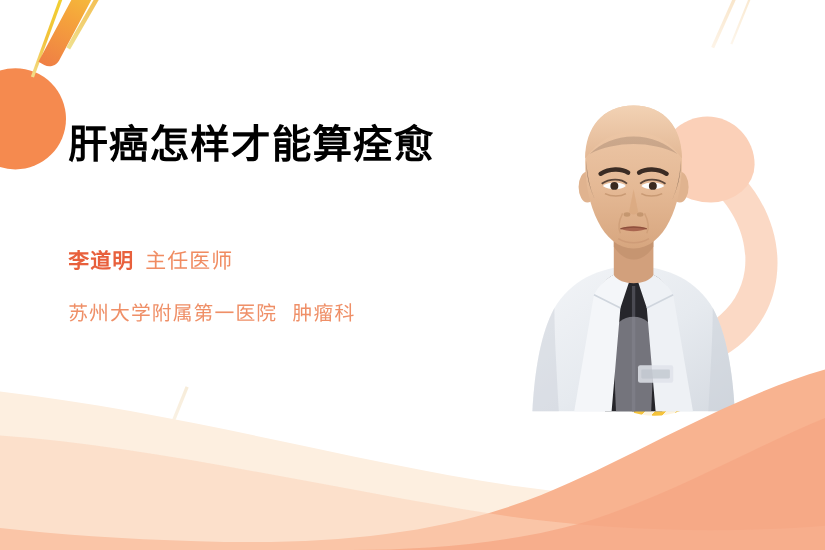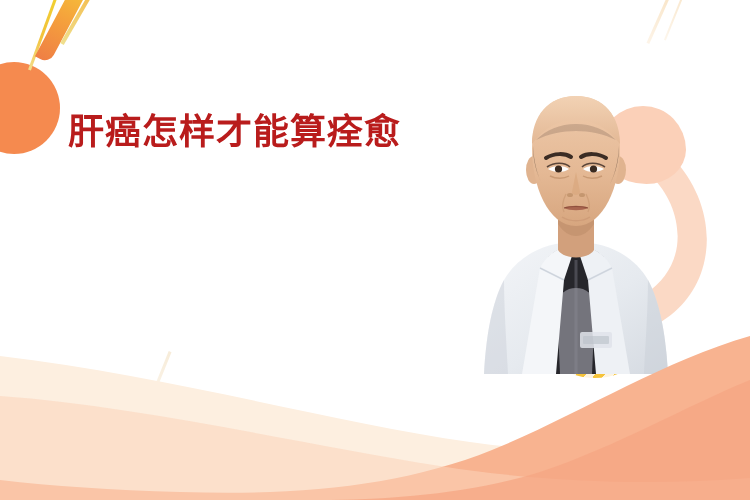--- a/index.html
+++ b/index.html
@@ -115,24 +115,23 @@
     position: absolute;
     left: 62px;
     top: 110px;
     width: 380px;
   }
   #title {
     font-size: 36px;
     font-weight: 700;
     line-height: 1.24;
     letter-spacing: 1px;
-    color: #b91c1c;
+    color: #000000;
     margin: 0;
     width: 345px;
-    text-align: center;
   }
   #byline {
     margin-top: 74px;
   }
   #doctor-row {
     font-size: 19px;
     line-height: 1.1;
     white-space: nowrap;
   }
   #doctor-name {
@@ -305,15 +304,24 @@
 
     <path d="M 750 70
              C 686 96, 618 136, 540 162
              C 470 184, 388 190, 320 190
              L 750 190 Z" fill="#f5a583" opacity="0.75"></path>
   </svg>
 
   <div id="text-block">
     <h1 id="title">肝癌怎样才能算痊愈</h1>
 
+    <div id="byline">
+      <div id="doctor-row">
+        <span id="doctor-name">李道明</span><span id="doctor-rank">主任医师</span>
+      </div>
+      <div id="hospital-row">
+        <span>苏州大学附属第一医院</span>
+        <span style="margin-left:8px;">肿瘤科</span>
+      </div>
+    </div>
   </div>
 
 </div>
 
 </body></html>

